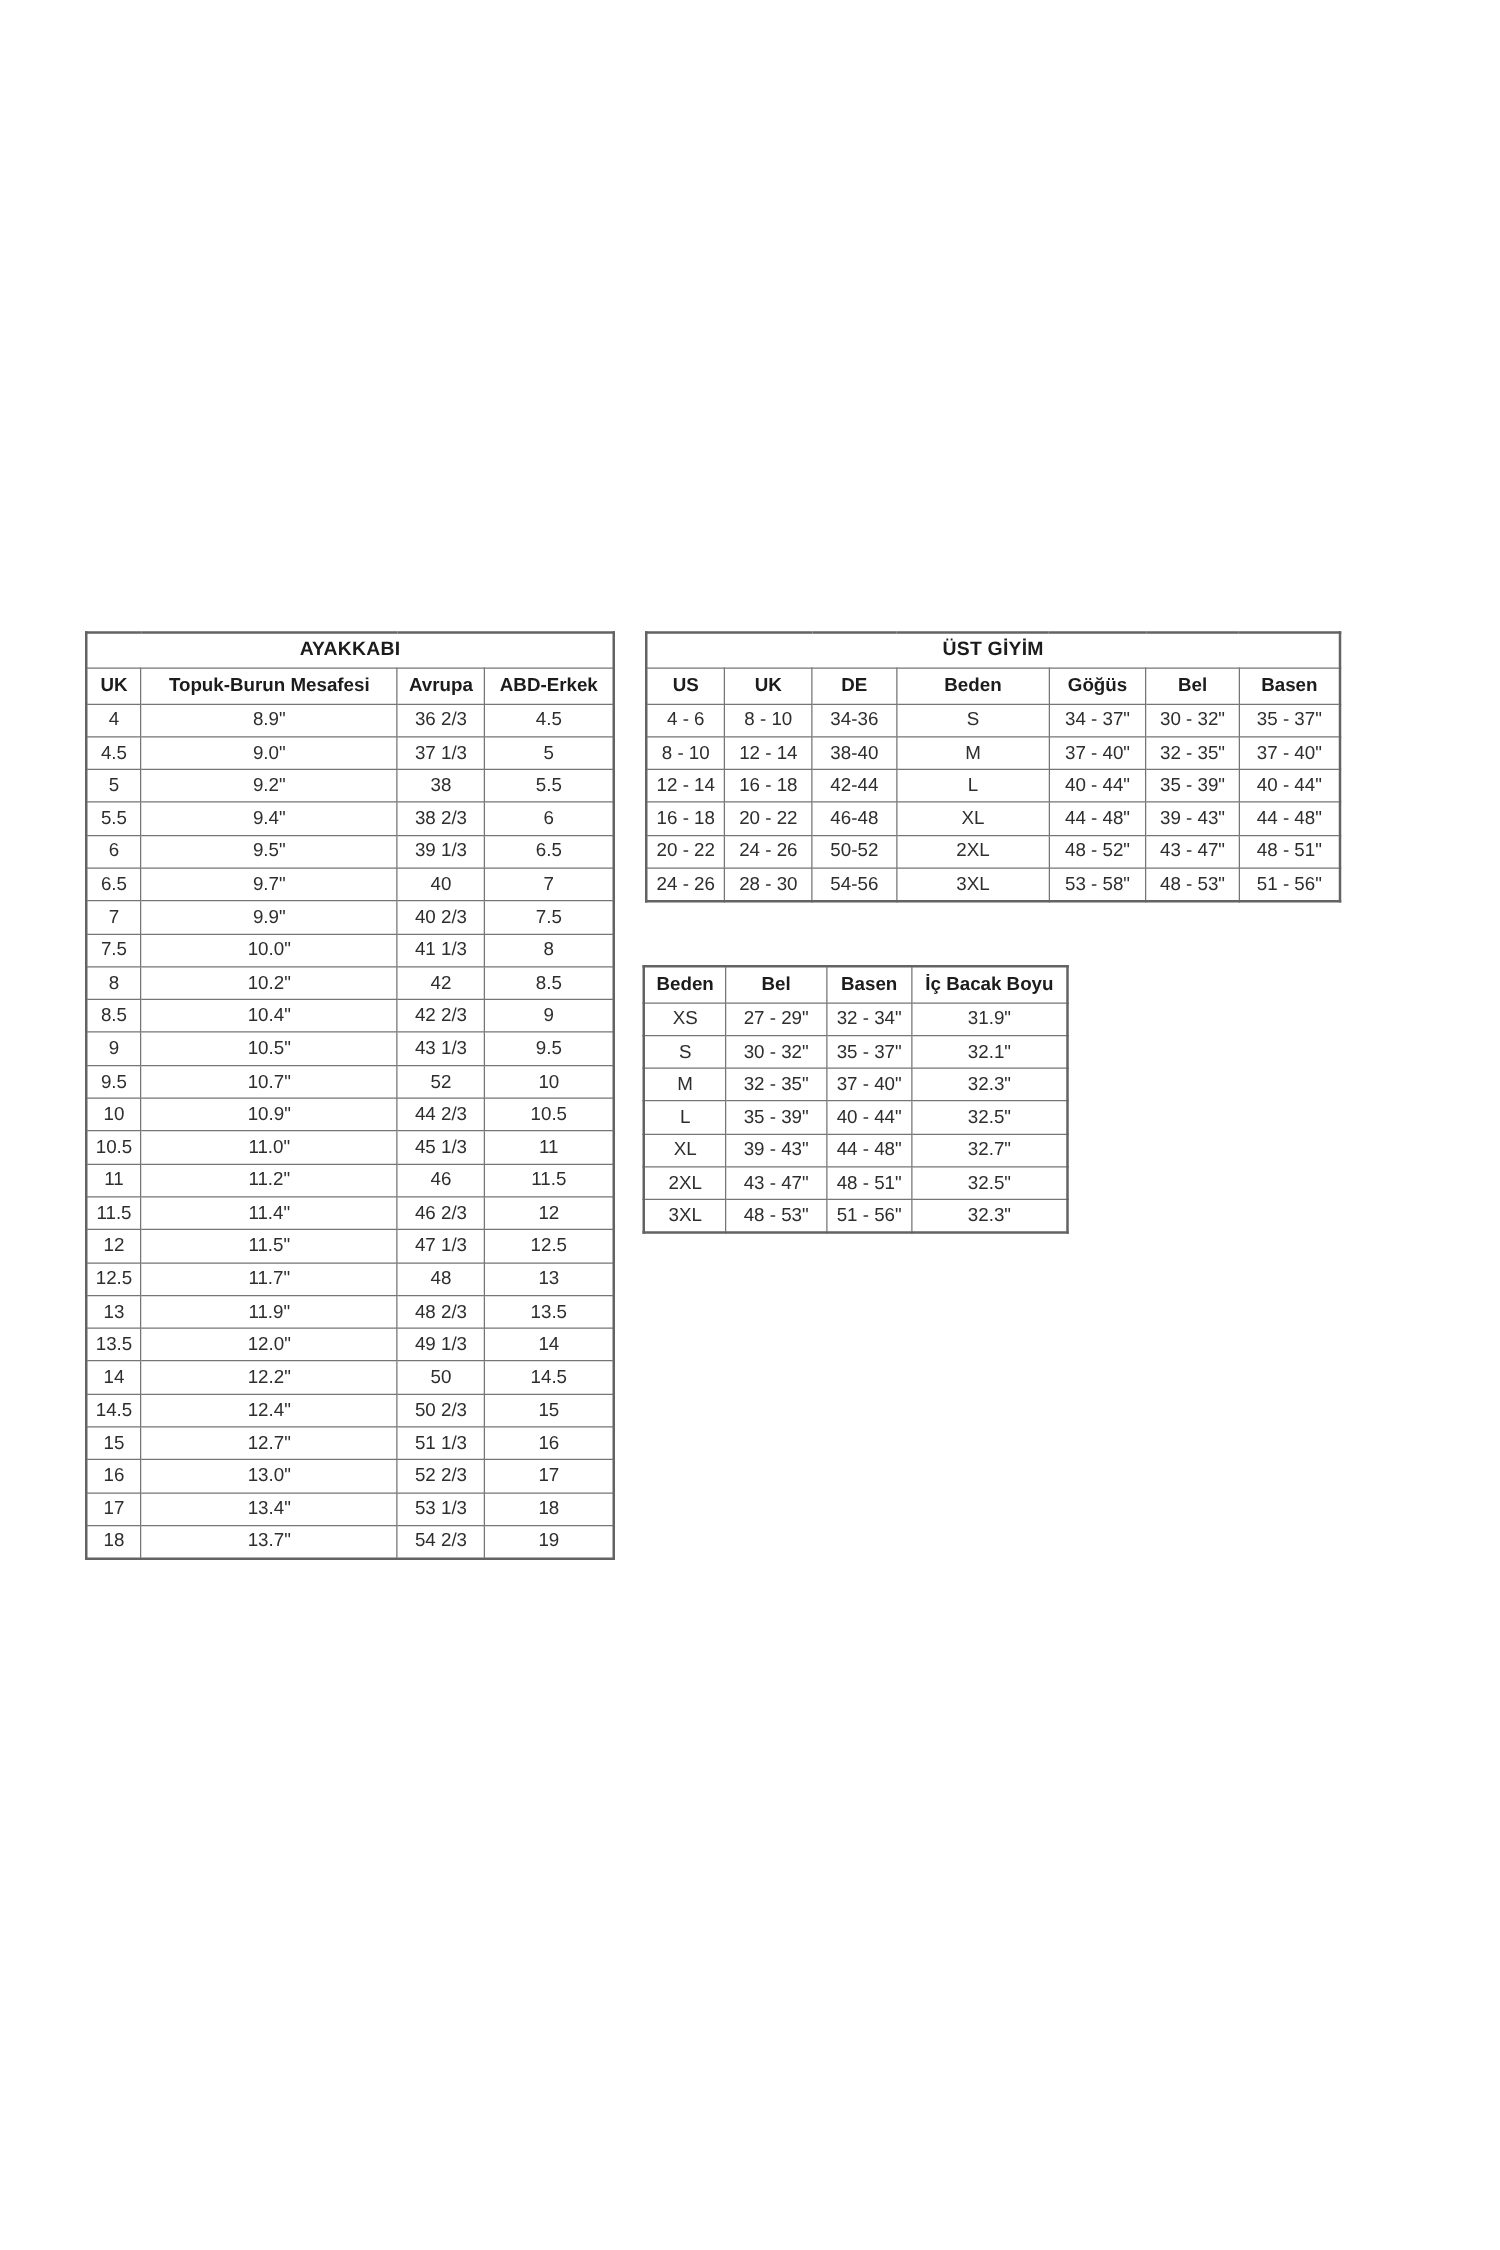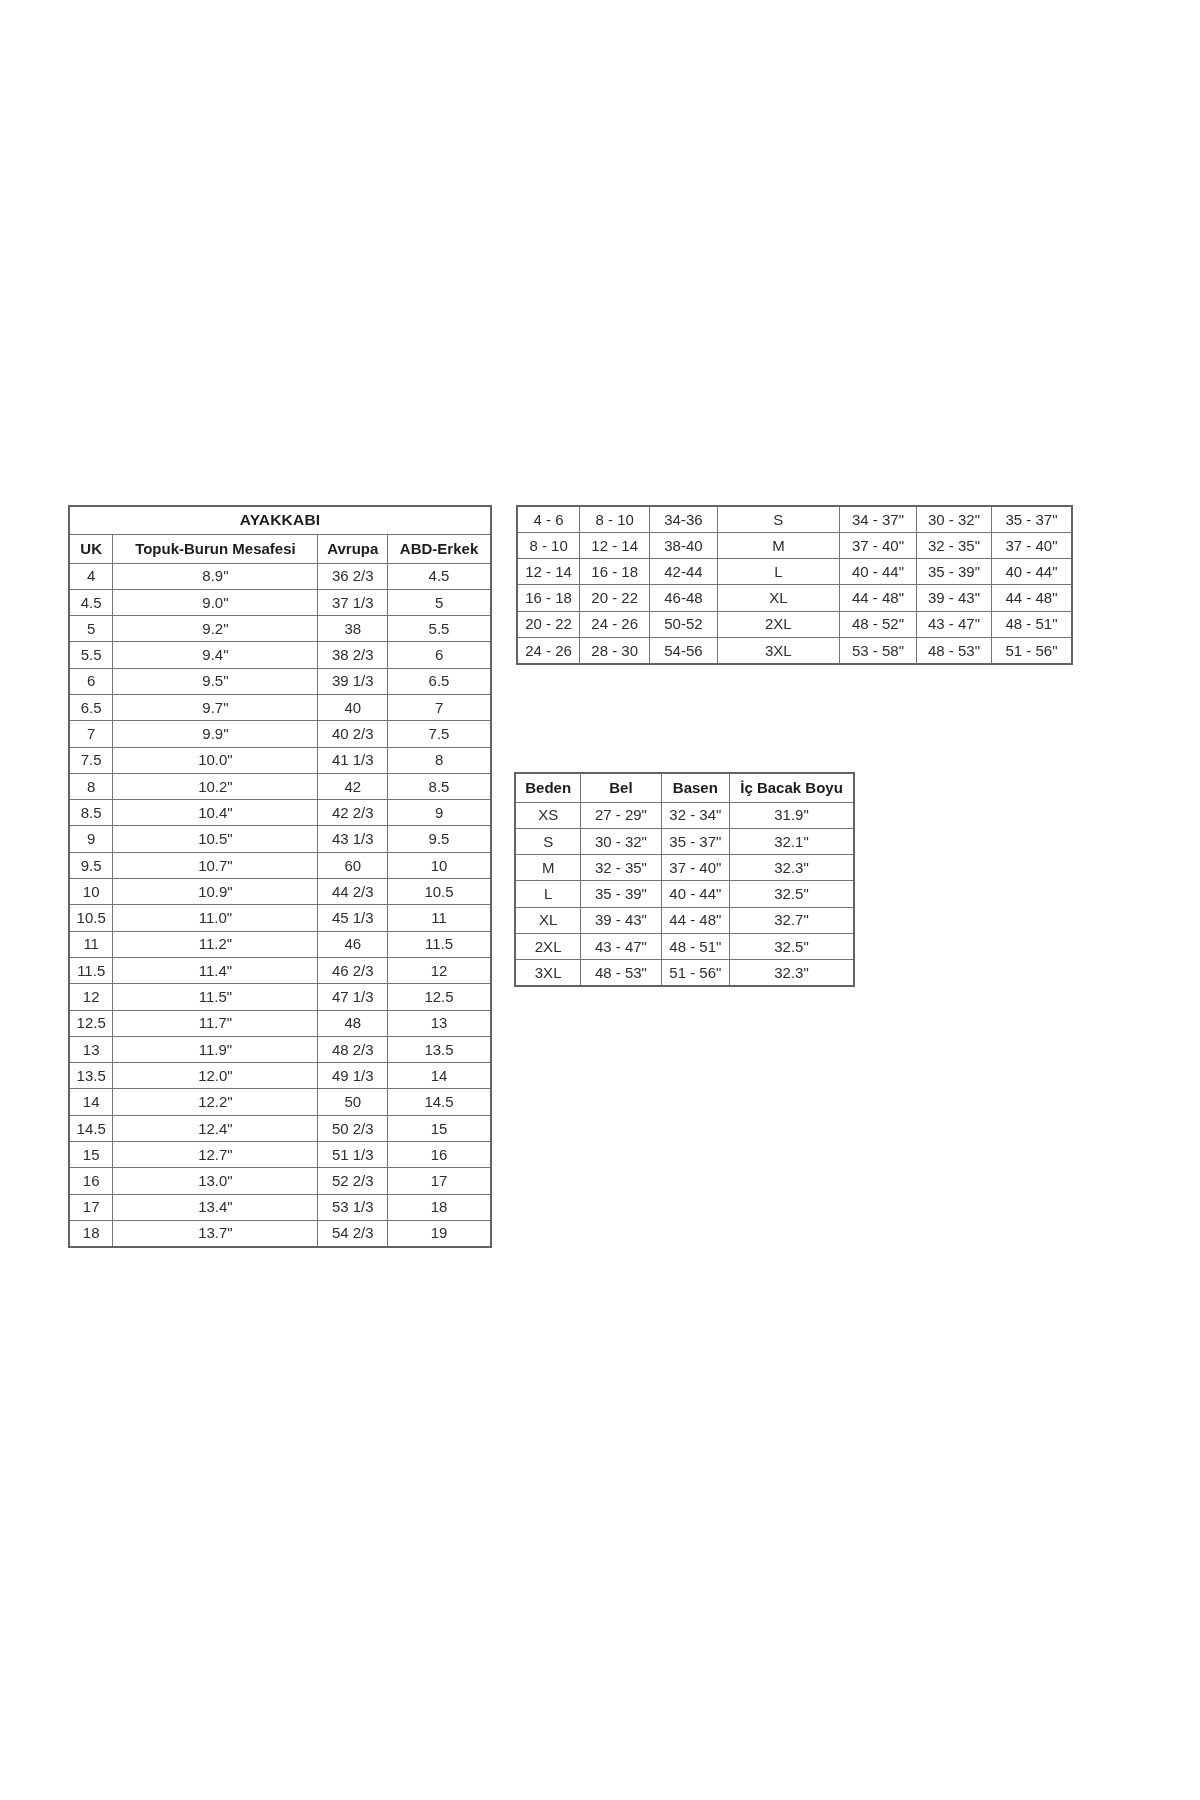--- a/index.html
+++ b/index.html
@@ -156,21 +156,21 @@
           </tr>
           <tr>
             <td>9</td>
             <td>10.5"</td>
             <td>43 1/3</td>
             <td>9.5</td>
           </tr>
           <tr>
             <td>9.5</td>
             <td>10.7"</td>
-            <td>60</td>
+            <td>52</td>
             <td>10</td>
           </tr>
           <tr>
             <td>10</td>
             <td>10.9"</td>
             <td>44 2/3</td>
             <td>10.5</td>
           </tr>
           <tr>
             <td>10.5</td>
@@ -259,20 +259,32 @@
       <colgroup>
           <col>
           <col>
           <col>
           <col>
           <col>
           <col>
           <col>
         </colgroup>
       <thead>
+          <tr>
+            <td class="title-cell" colspan="7">ÜST GİYİM</td>
+          </tr>
+          <tr>
+            <th>US</th>
+            <th>UK</th>
+            <th>DE</th>
+            <th>Beden</th>
+            <th>Göğüs</th>
+            <th>Bel</th>
+            <th>Basen</th>
+          </tr>
         </thead>
       <tbody>
           <tr>
             <td>4 - 6</td>
             <td>8 - 10</td>
             <td>34-36</td>
             <td>S</td>
             <td>34 - 37"</td>
             <td>30 - 32"</td>
             <td>35 - 37"</td>

